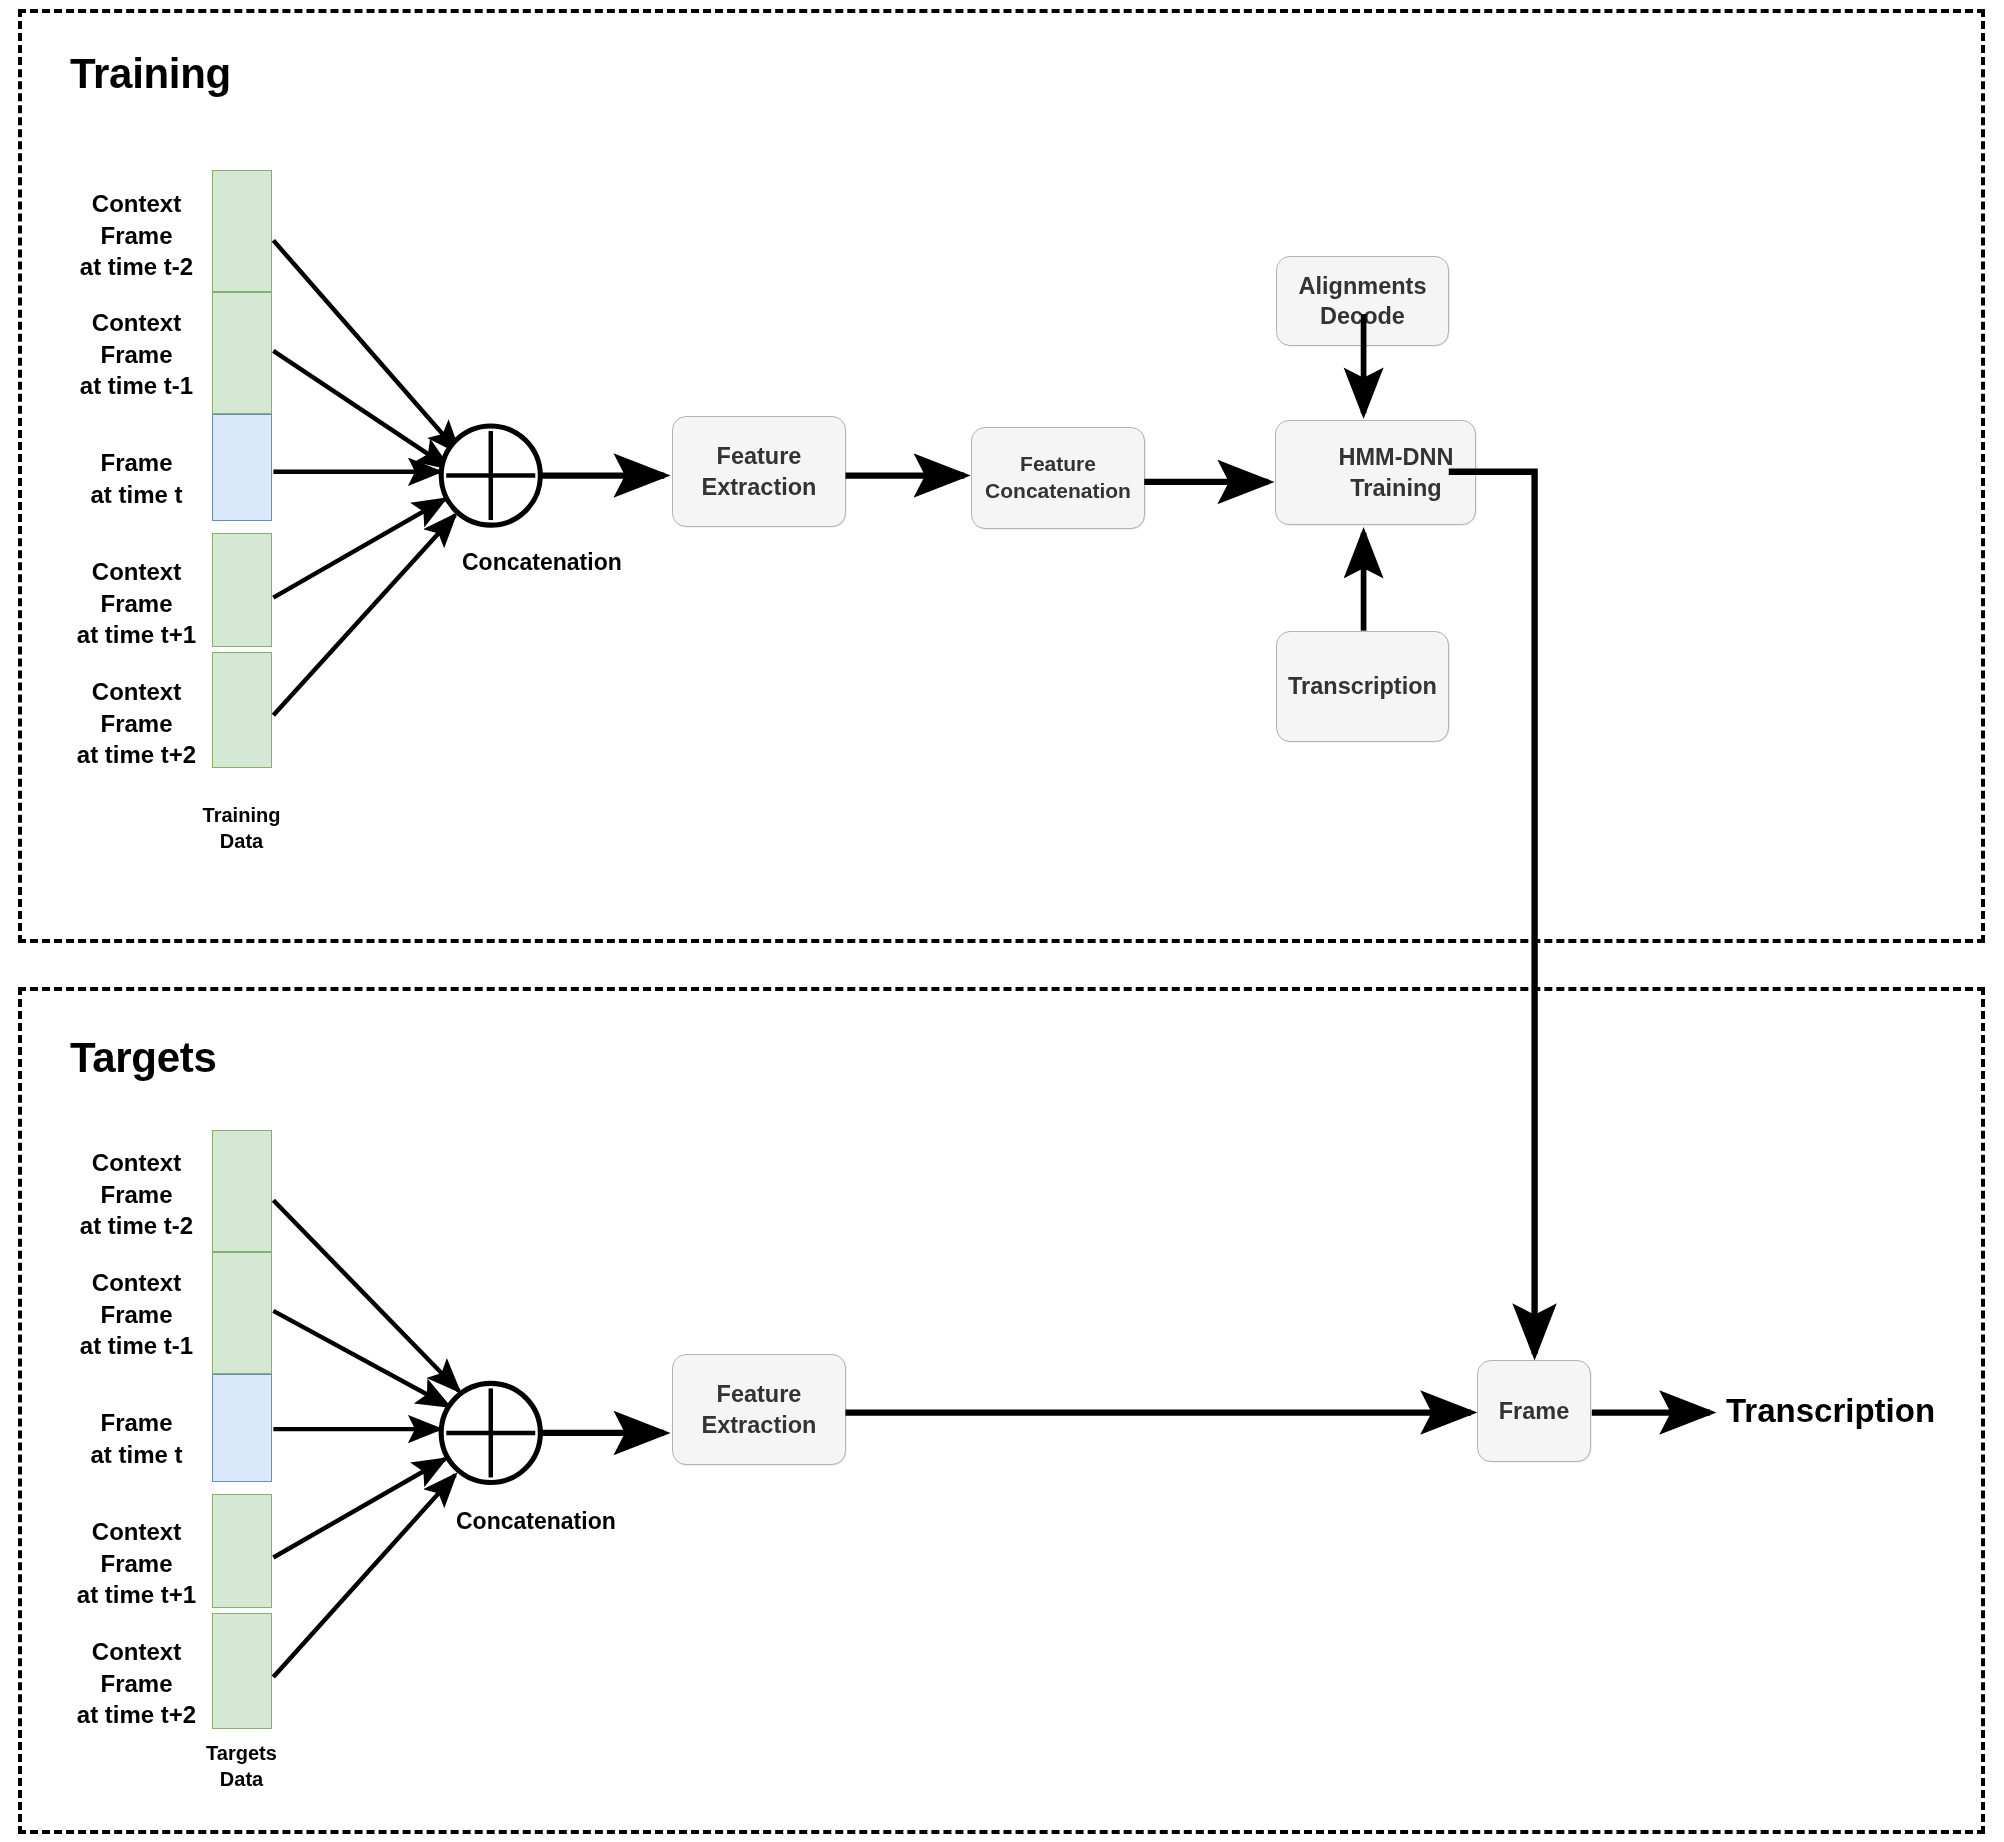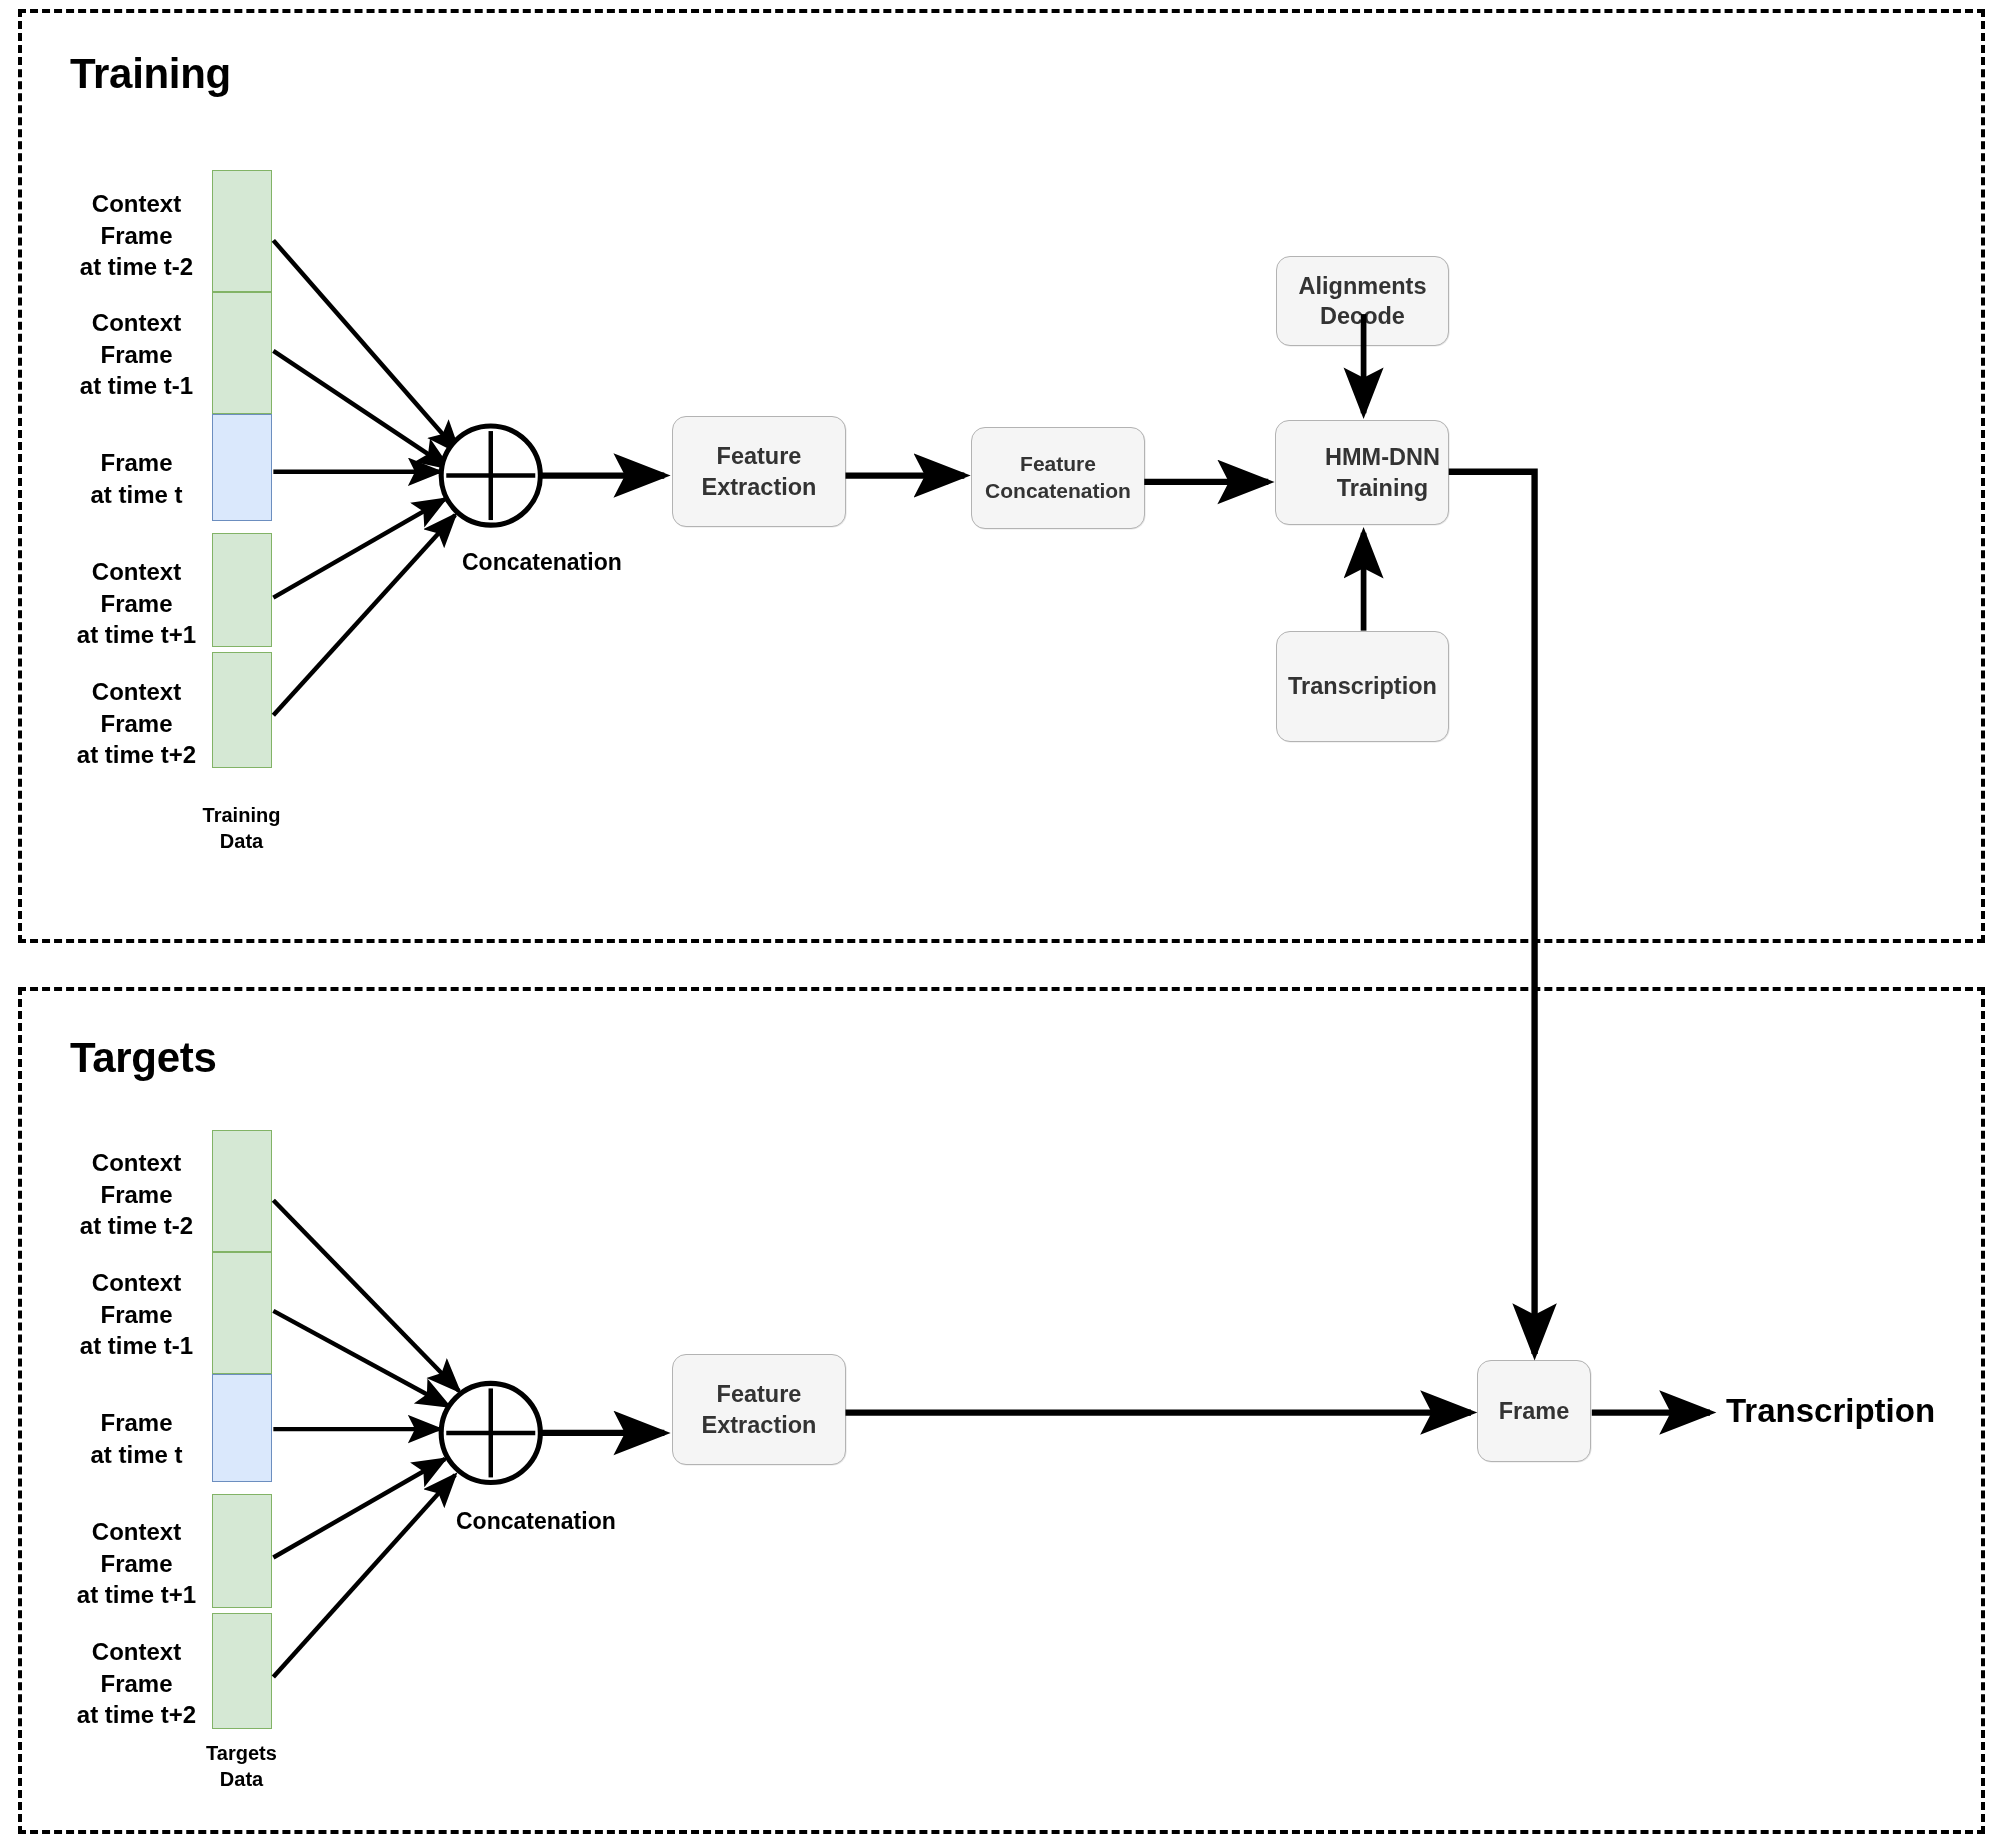--- a/index.html
+++ b/index.html
@@ -162,21 +162,21 @@
     </div>
   </div>
 
   <div class="pbox" style="left:971px; top:427px; width:174px; height:102px; font-size:21px;">
     <div>
       <span>Feature</span>
       <span>Concatenation</span>
     </div>
   </div>
 
-  <div class="pbox" style="left:1275px; top:420px; width:174px; height:105px; font-size:23.5px;padding-left:41px;">
+  <div class="pbox" style="left:1275px; top:420px; width:201px; height:105px; font-size:23.5px;padding-left:41px;">
     <div>
       <span>HMM-DNN</span>
       <span>Training</span>
     </div>
   </div>
 
   <div class="pbox" style="left:1276px; top:224px; width:173px; height:90px; font-size:23.5px;margin-top:32px;">
     <div>
       <span>Alignments</span>
       <span>Decode</span>

